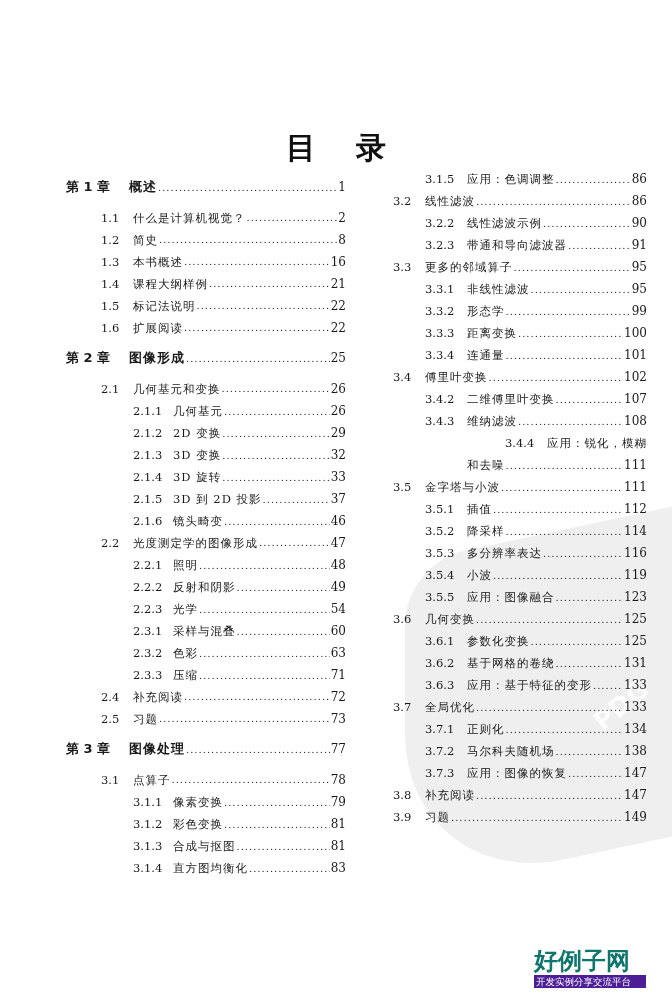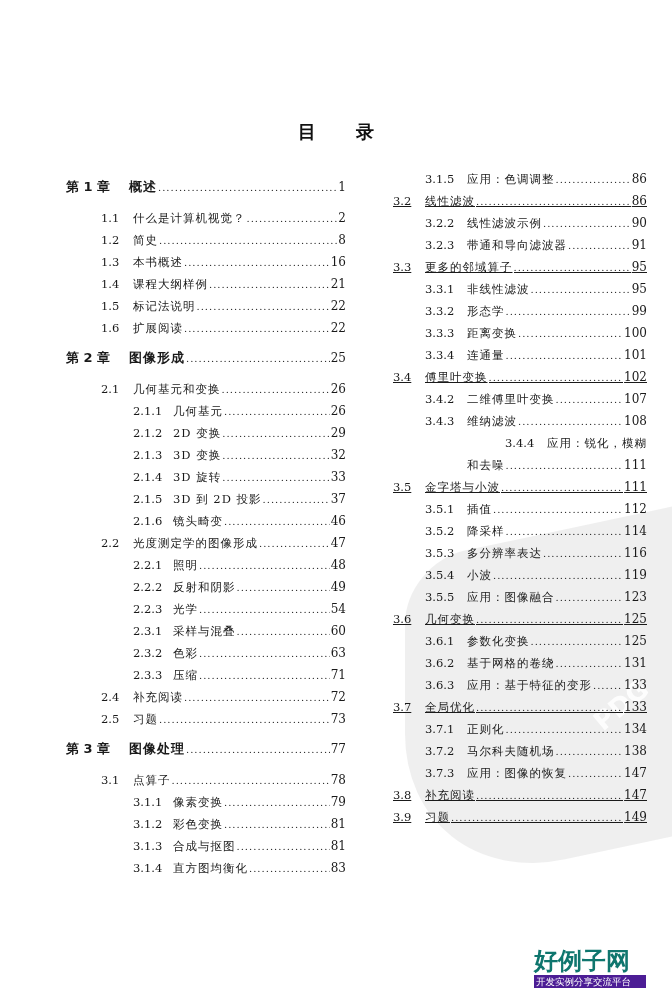--- a/index.html
+++ b/index.html
@@ -15,21 +15,21 @@
       font-family: "DejaVu Serif", "Liberation Serif", serif;
       color: #1a1a1a;
     }
     .page-title {
       position: absolute;
       top: 108px;
       left: 0;
       width: 672px;
       text-align: center;
       font-family: "DejaVu Sans", "Liberation Sans", sans-serif;
-      font-size: 18px;
+      font-size: 30px;
       font-weight: bold;
       letter-spacing: 40px;
       padding-left: 40px;
       box-sizing: border-box;
       color: #111;
     }
     .watermark {
       position: absolute;
       left: 405px;
       top: 535px;
@@ -97,27 +97,27 @@
       line-height: 29px;
       font-family: "DejaVu Sans", "Liberation Sans", sans-serif;
       font-weight: bold;
       font-size: 13px;
     }
     .entry.chapter .num { width: 63px; }
     .entry.chapter .page { font-family: "DejaVu Serif", "Liberation Serif", serif; font-weight: normal; font-size: 12px; }
     .entry.chapter .dots { font-family: "DejaVu Serif", "Liberation Serif", serif; font-weight: normal; }
 
     
-    .col-left .entry.sec { padding-left: 35px; }
+    .col-left .entry.sec { padding-left: 35px; align-items: flex-end; }
     .col-left .entry.sec .num { width: 32px; }
     .col-left .entry.sub { padding-left: 67px; }
     .col-left .entry.sub .num { width: 40px; }
 
     
-    .col-right .entry.sec { padding-left: 0; text-decoration: underline; }
+    .col-right .entry.sec { padding-left: 0; }
     .col-right .entry.sec .num { width: 32px; }
     .col-right .entry.sub { padding-left: 32px; justify-content: flex-end; }
     .col-right .entry.sub .num { width: 42px; }
     .col-right .entry.cont { padding-left: 74px; }
 
     .gap-after-chapter { height: 6px; }
     .gap-before-chapter { height: 4px; }
 
     .logo {
       position: absolute;

